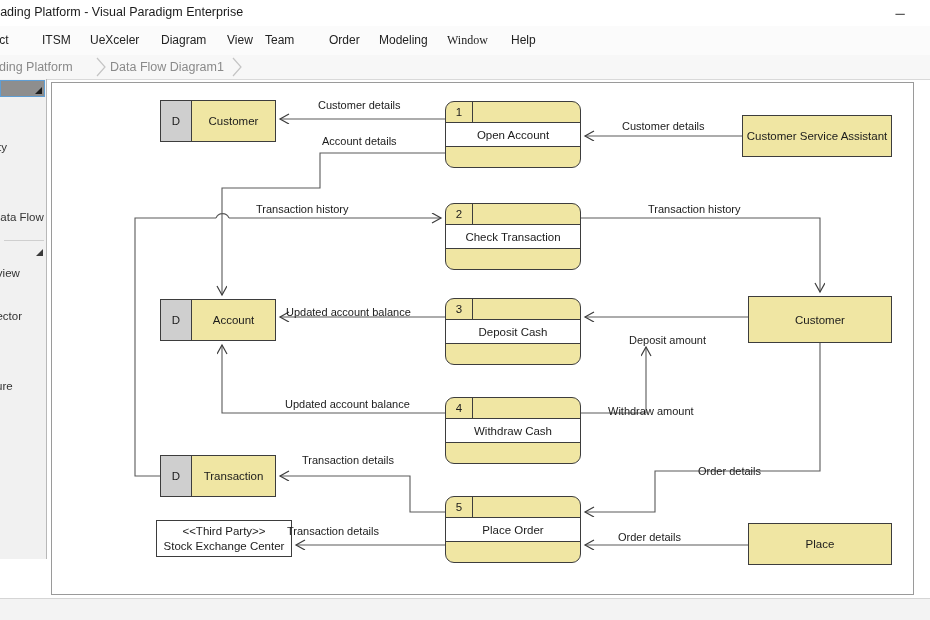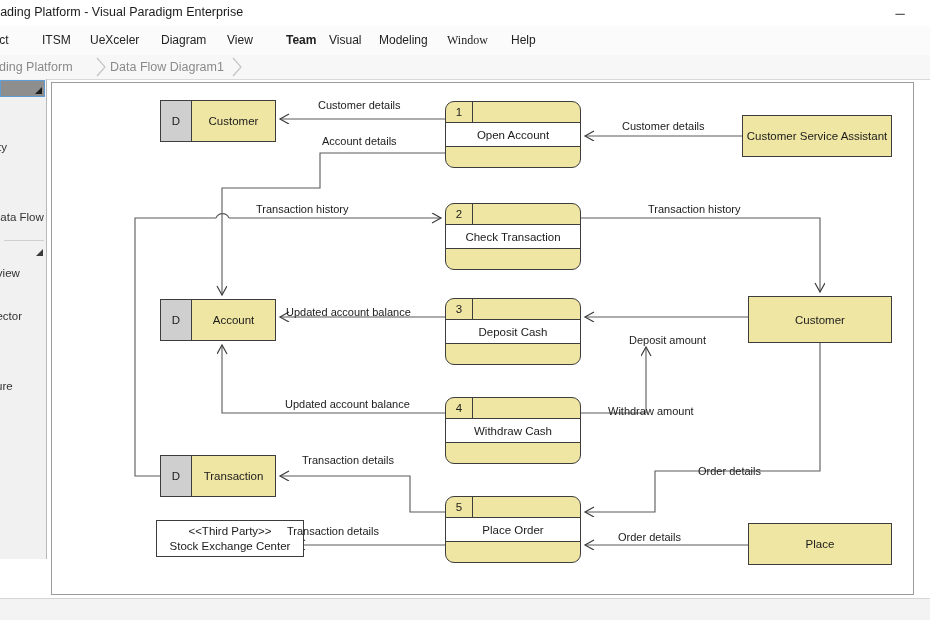--- a/index.html
+++ b/index.html
@@ -101,22 +101,22 @@
       <span class="glyph">─</span>
     </div>
   </div>
 
   <div class="menubar" id="menubar">
       <div class="menuitem" style="left: -10px;">ject</div>
       <div class="menuitem" style="left: 42px;">ITSM</div>
       <div class="menuitem" style="left: 90px;">UeXceler</div>
       <div class="menuitem" style="left: 161px;">Diagram</div>
       <div class="menuitem" style="left: 227px;">View</div>
-      <div class="menuitem" style="left: 286px; font-weight: bold;">Team</div>
-      <div class="menuitem" style="left: 329px;">Visual</div>
+      <div class="menuitem" style="left: 265px;">Team</div>
+      <div class="menuitem" style="left: 329px;">Order</div>
       <div class="menuitem" style="left: 379px;">Modeling</div>
       <div class="menuitem" style="left: 447px; font-family: Liberation Serif, serif;">Window</div>
       <div class="menuitem" style="left: 511px;">Help</div>
     </div>
 
   <div class="crumbbar" id="crumbbar">
       <div class="crumb" style="left: -8px;">ading Platform</div>
       <div class="crumb" style="left: 110px;">Data Flow Diagram1</div>
       <div class="crumbsep" style="left: 96px;">
         <svg width="11" height="20" viewBox="0 0 11 20">
@@ -249,21 +249,21 @@
         </div>
         <div class="node entity" style="left: 690px; top: 32px; width: 150px; height: 42px;">
           <span>Customer Service Assistant</span>
         </div>
         <div class="node entity" style="left: 696px; top: 213px; width: 144px; height: 47px;">
           <span>Customer</span>
         </div>
         <div class="node entity" style="left: 696px; top: 440px; width: 144px; height: 42px;">
           <span>Place</span>
         </div>
-        <div class="node tparty" style="left: 104px; top: 437px; width: 148px; height: 37px;">
+        <div class="node tparty" style="left: 104px; top: 437px; width: 136px; height: 37px;">
           <div>&lt;&lt;Third Party&gt;&gt;</div>
           <div>Stock Exchange Center</div>
         </div>
       </div>
     <div id="edgelabels">
         <div class="edgelabel" style="left: 266px; top: 16px;">Customer details</div>
         <div class="edgelabel" style="left: 570px; top: 37px;">Customer details</div>
         <div class="edgelabel" style="left: 270px; top: 52px;">Account details</div>
         <div class="edgelabel" style="left: 204px; top: 120px;">Transaction history</div>
         <div class="edgelabel" style="left: 596px; top: 120px;">Transaction history</div>

